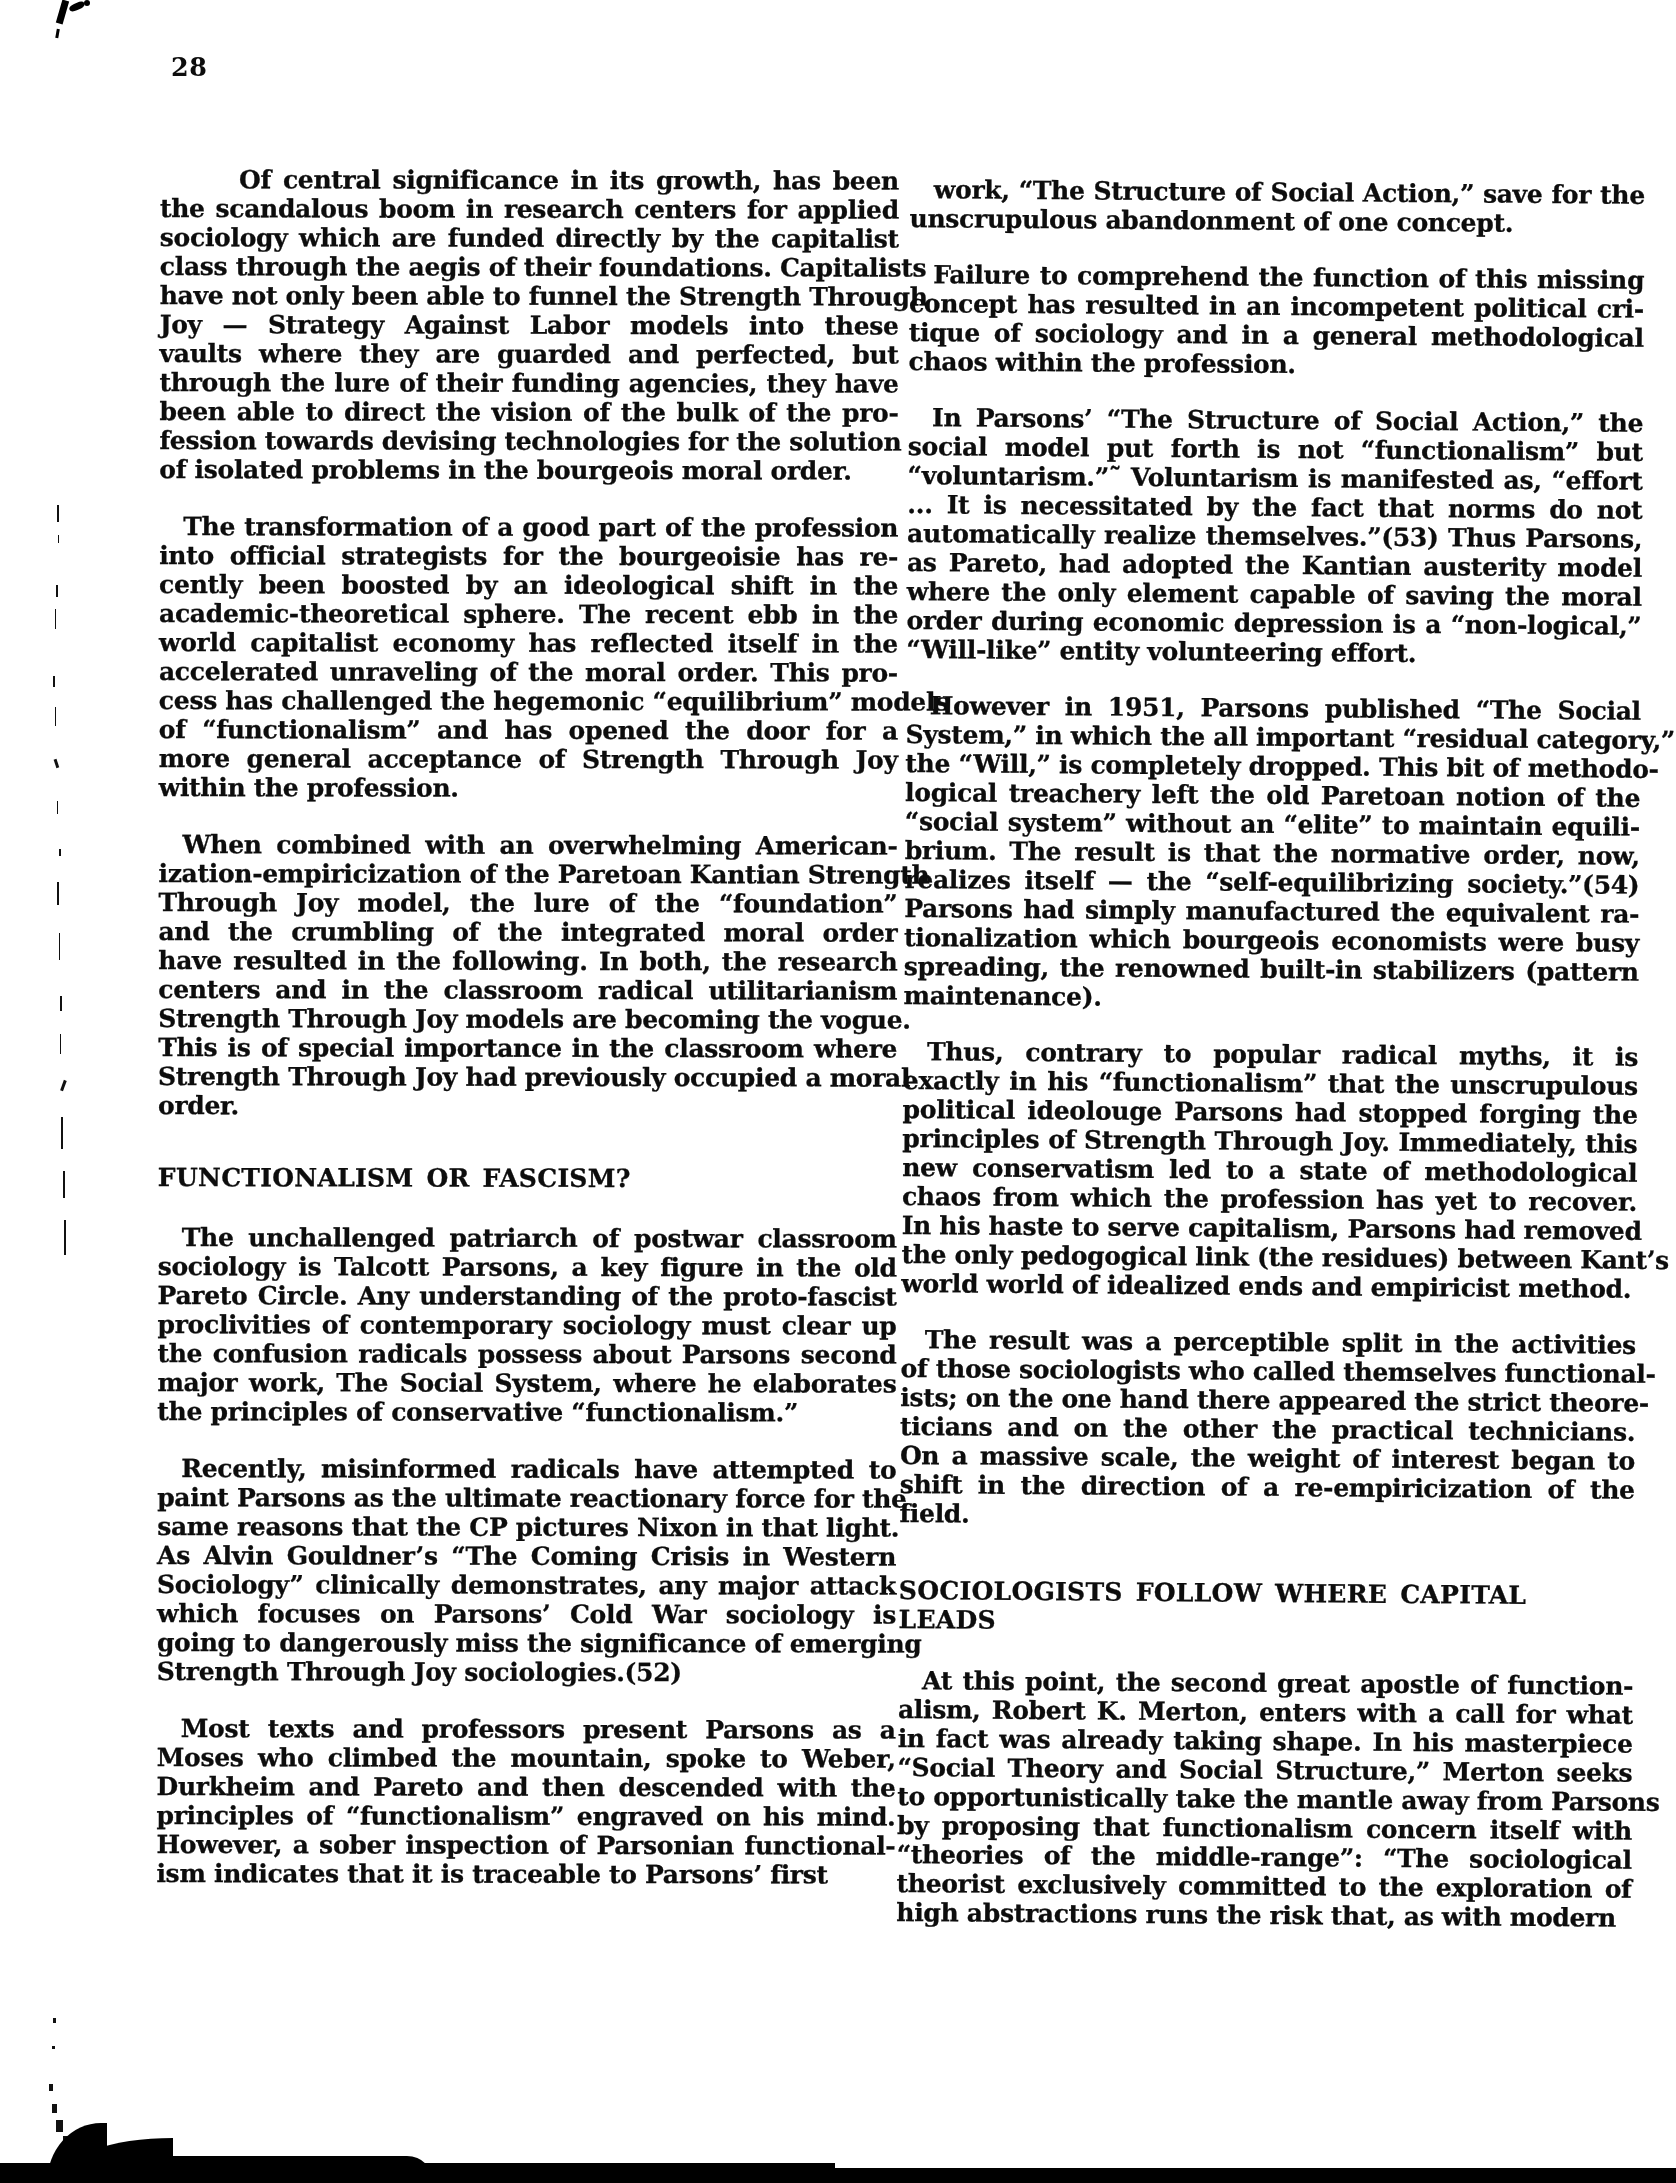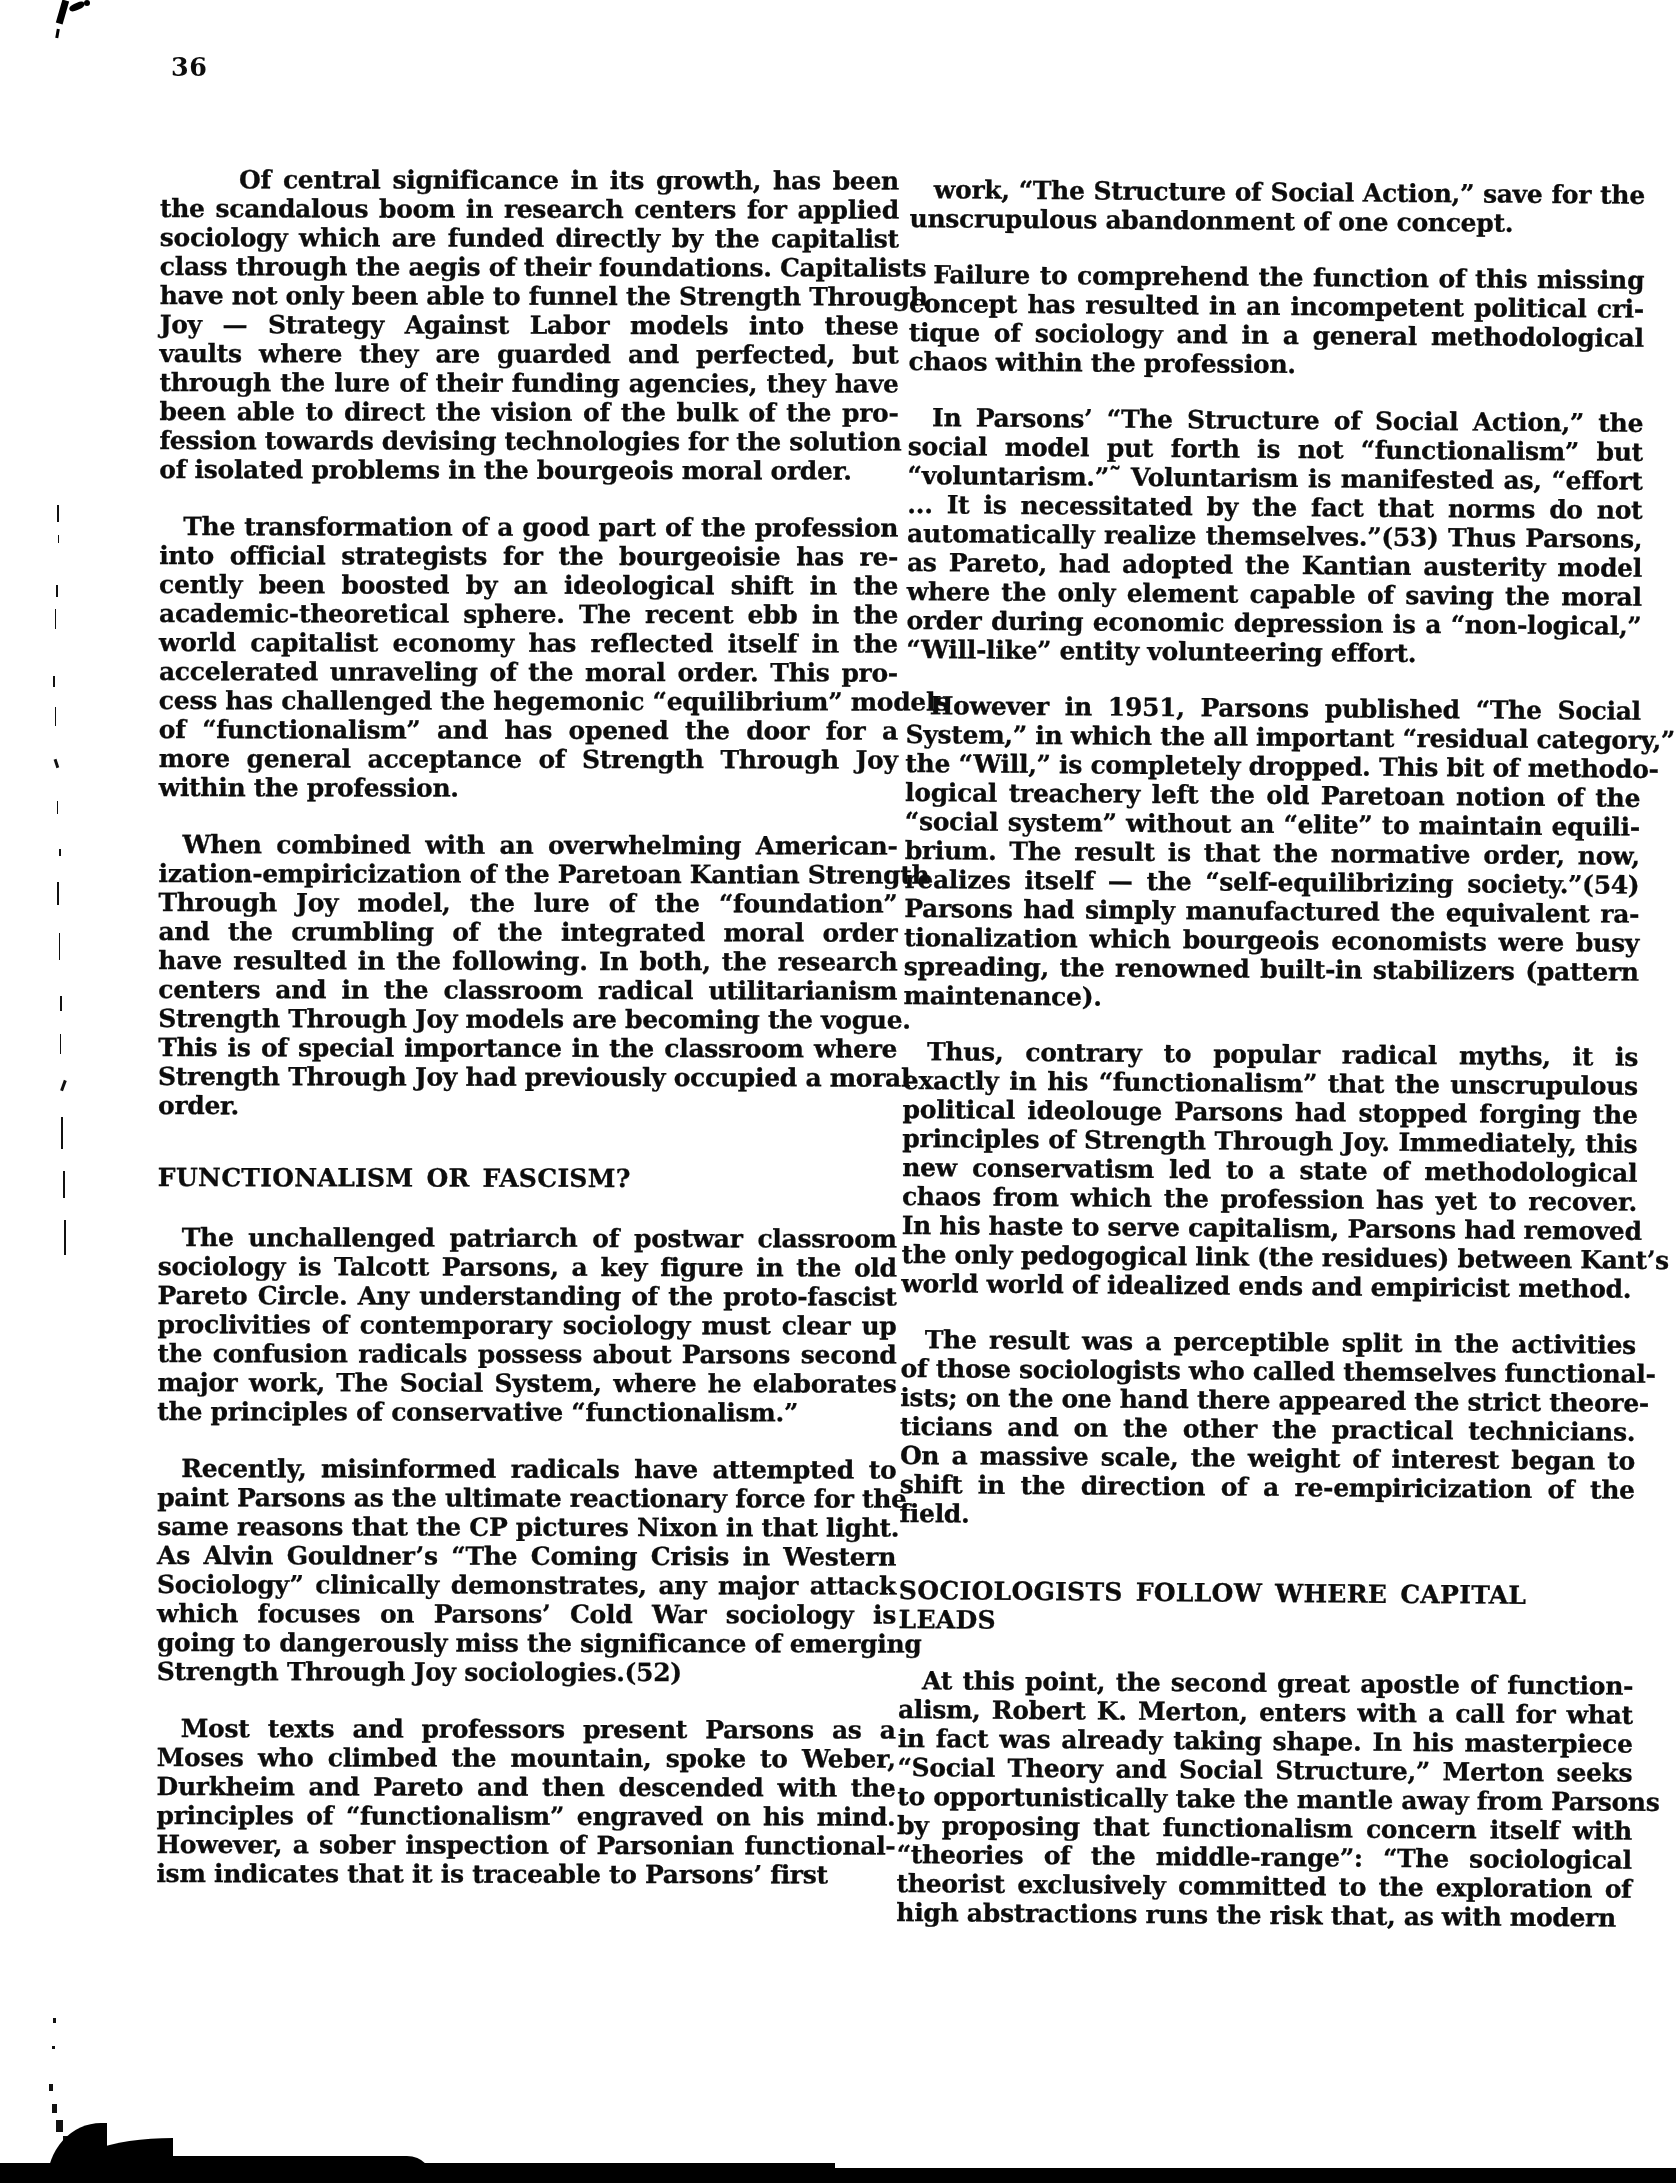--- a/index.html
+++ b/index.html
@@ -53,21 +53,21 @@
   .bottom-bar { left: 0; bottom: 0; width: 100%; height: 14.7px; }
   .bottom-bar-left { left: 0; bottom: 0; width: 835px; height: 20px; }
   .bottom-bar-left2 { left: 60px; bottom: 0; width: 374px; height: 27px; border-top-right-radius: 27px; }
   .corner-wedge { left: 59px; bottom: 4px; width: 114px; height: 41px; border-top-left-radius: 100% 100%; }
   .corner-wedge2 { left: 47px; bottom: 0; width: 60px; height: 60px; border-top-left-radius: 90% 100%; }
   .mk { position: absolute; background: #111; display: block; }
 </style>
 </head>
 <body>
 
-<div class="page-number">36</div>
+<div class="page-number">28</div>
 
 <section class="col col-left">
   <div class="para p-first">
       <div class="ln ln-first">Of central significance in its growth, has been</div>
       <div class="ln">the scandalous boom in research centers for applied</div>
       <div class="ln">sociology which are funded directly by the capitalist</div>
       <div class="ln">class through the aegis of their foundations. Capitalists</div>
       <div class="ln">have not only been able to funnel the Strength Through</div>
       <div class="ln">Joy — Strategy Against Labor models into these</div>
       <div class="ln">vaults where they are guarded and perfected, but</div>

